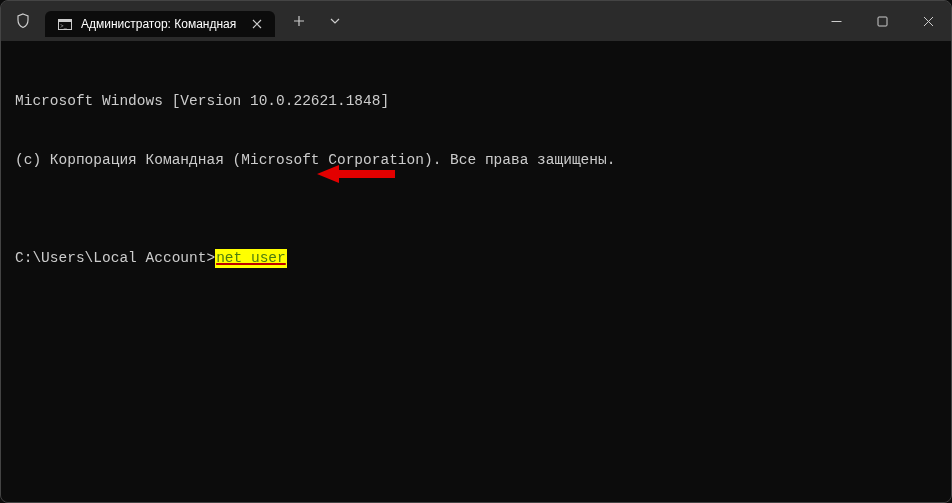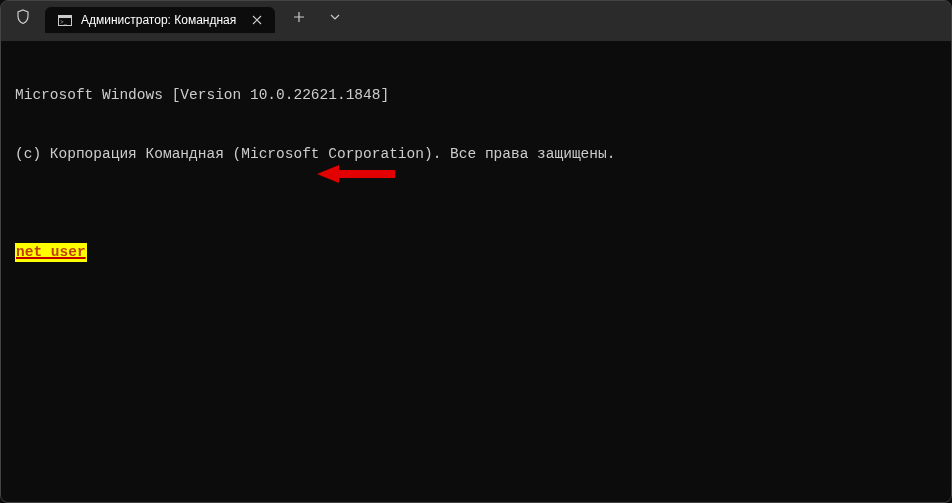--- a/index.html
+++ b/index.html
@@ -22,23 +22,22 @@
       border-radius: 8px;
       overflow: hidden;
       display: flex;
       flex-direction: column;
       border: 1px solid #444;
     }
     .titlebar {
       height: 40px;
       background: #2b2b2b;
       display: flex;
-      align-items: flex-start;
+      align-items: center;
       justify-content: space-between;
-      flex-direction: column;
     }
     .titlebar-left {
       display: flex;
       align-items: stretch;
     }
     .shield-btn {
       width: 44px;
       display: flex;
       align-items: center;
       justify-content: center;
@@ -109,44 +108,43 @@
       height: 40px;
       display: flex;
       align-items: center;
       justify-content: center;
       color: #cccccc;
       cursor: pointer;
     }
     .terminal {
       flex: 1;
       background: #0c0c0c;
-      padding: 6px 14px;
+      padding: 12px 14px;
       color: #cccccc;
       font-size: 14.5px;
       line-height: 1.35;
       font-family: Consolas, 'Courier New', monospace;
       white-space: pre;
       position: relative;
     }
     .line {
       display: block;
     }
     .prompt-line {
       display: flex;
       align-items: flex-start;
     }
     .highlight {
       background: #ffff00;
-      color: #c2410c;
+      color: #4d7c0f;
       text-decoration: underline;
       text-decoration-color: #c00000;
       text-decoration-thickness: 2px;
       text-underline-offset: 1px;
       padding: 0 1px;
-      font-weight: bold;
     }
     .arrow {
       position: absolute;
       top: 122px;
       left: 316px;
       pointer-events: none;
     }
   </style>
 </head>
 <body>
@@ -203,19 +201,19 @@
           <path d="M1 1 L10 10 M10 1 L1 10" stroke="#cccccc" stroke-width="1"></path>
         </svg>
       </div>
     </div>
   </div>
 
   <div class="terminal">
     <span class="line">Microsoft Windows [Version 10.0.22621.1848]</span>
     <span class="line">(c) Корпорация Командная (Microsoft Corporation). Все права защищены.</span>
     <span class="line"></span>
-    <span class="prompt-line"><span class="highlight">net user</span></span>
+    <span class="prompt-line"><span>C:\Users\Local Account&gt;</span><span class="highlight">net user</span></span>
 
     <svg class="arrow" width="78" height="22" viewBox="0 0 78 22">
       <polygon points="0,11 22,2 22,7 78,7 78,15 22,15 22,20" fill="#e30000"></polygon>
     </svg>
   </div>
 </div>
 
 </body></html>

